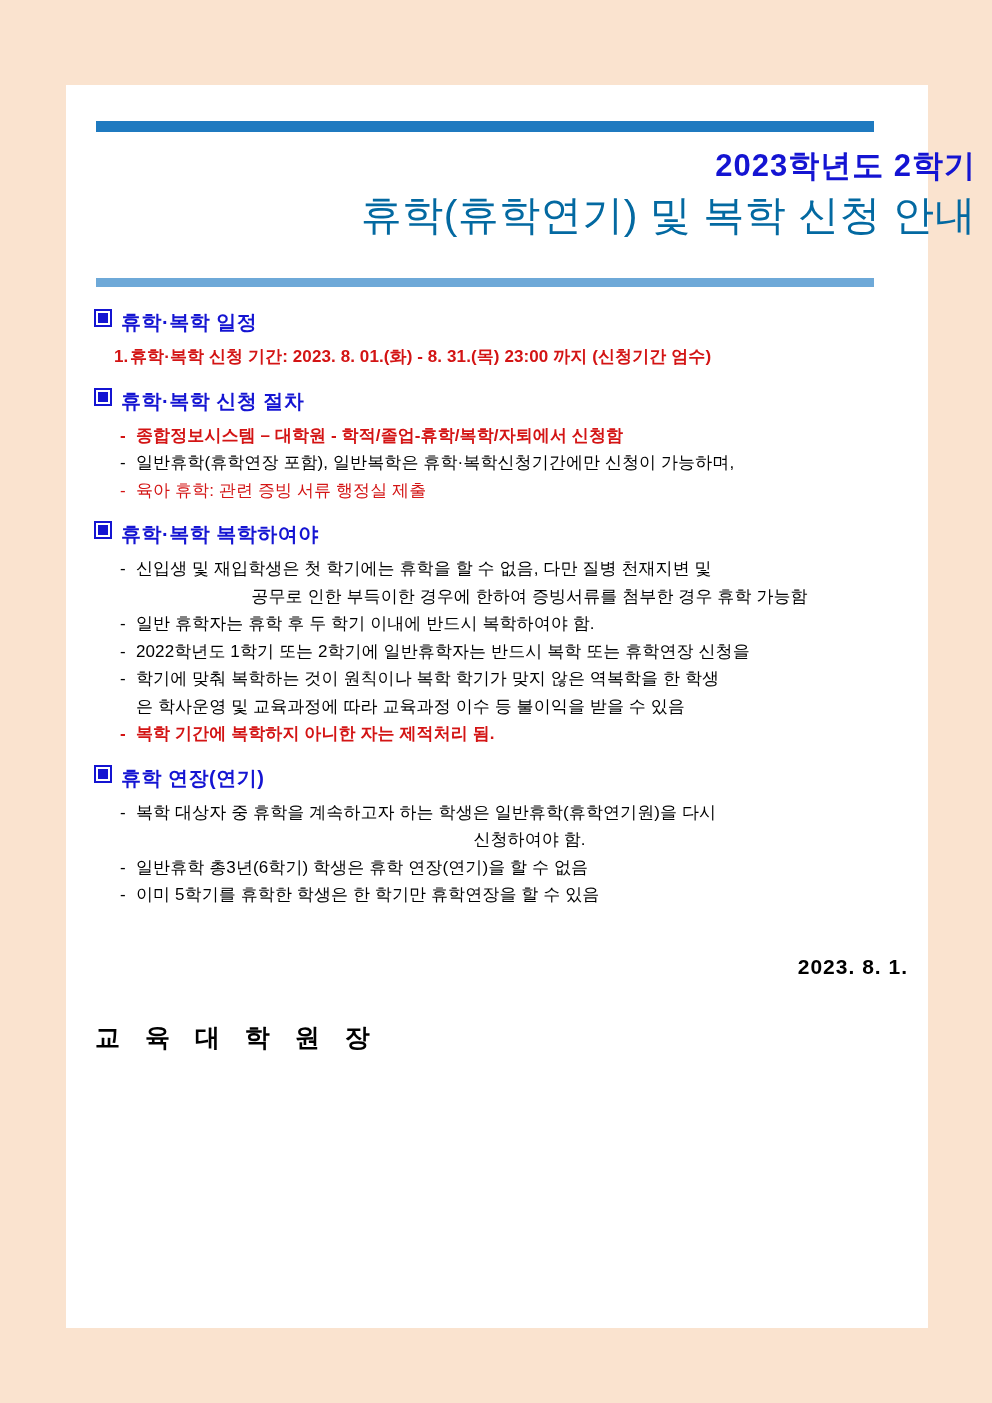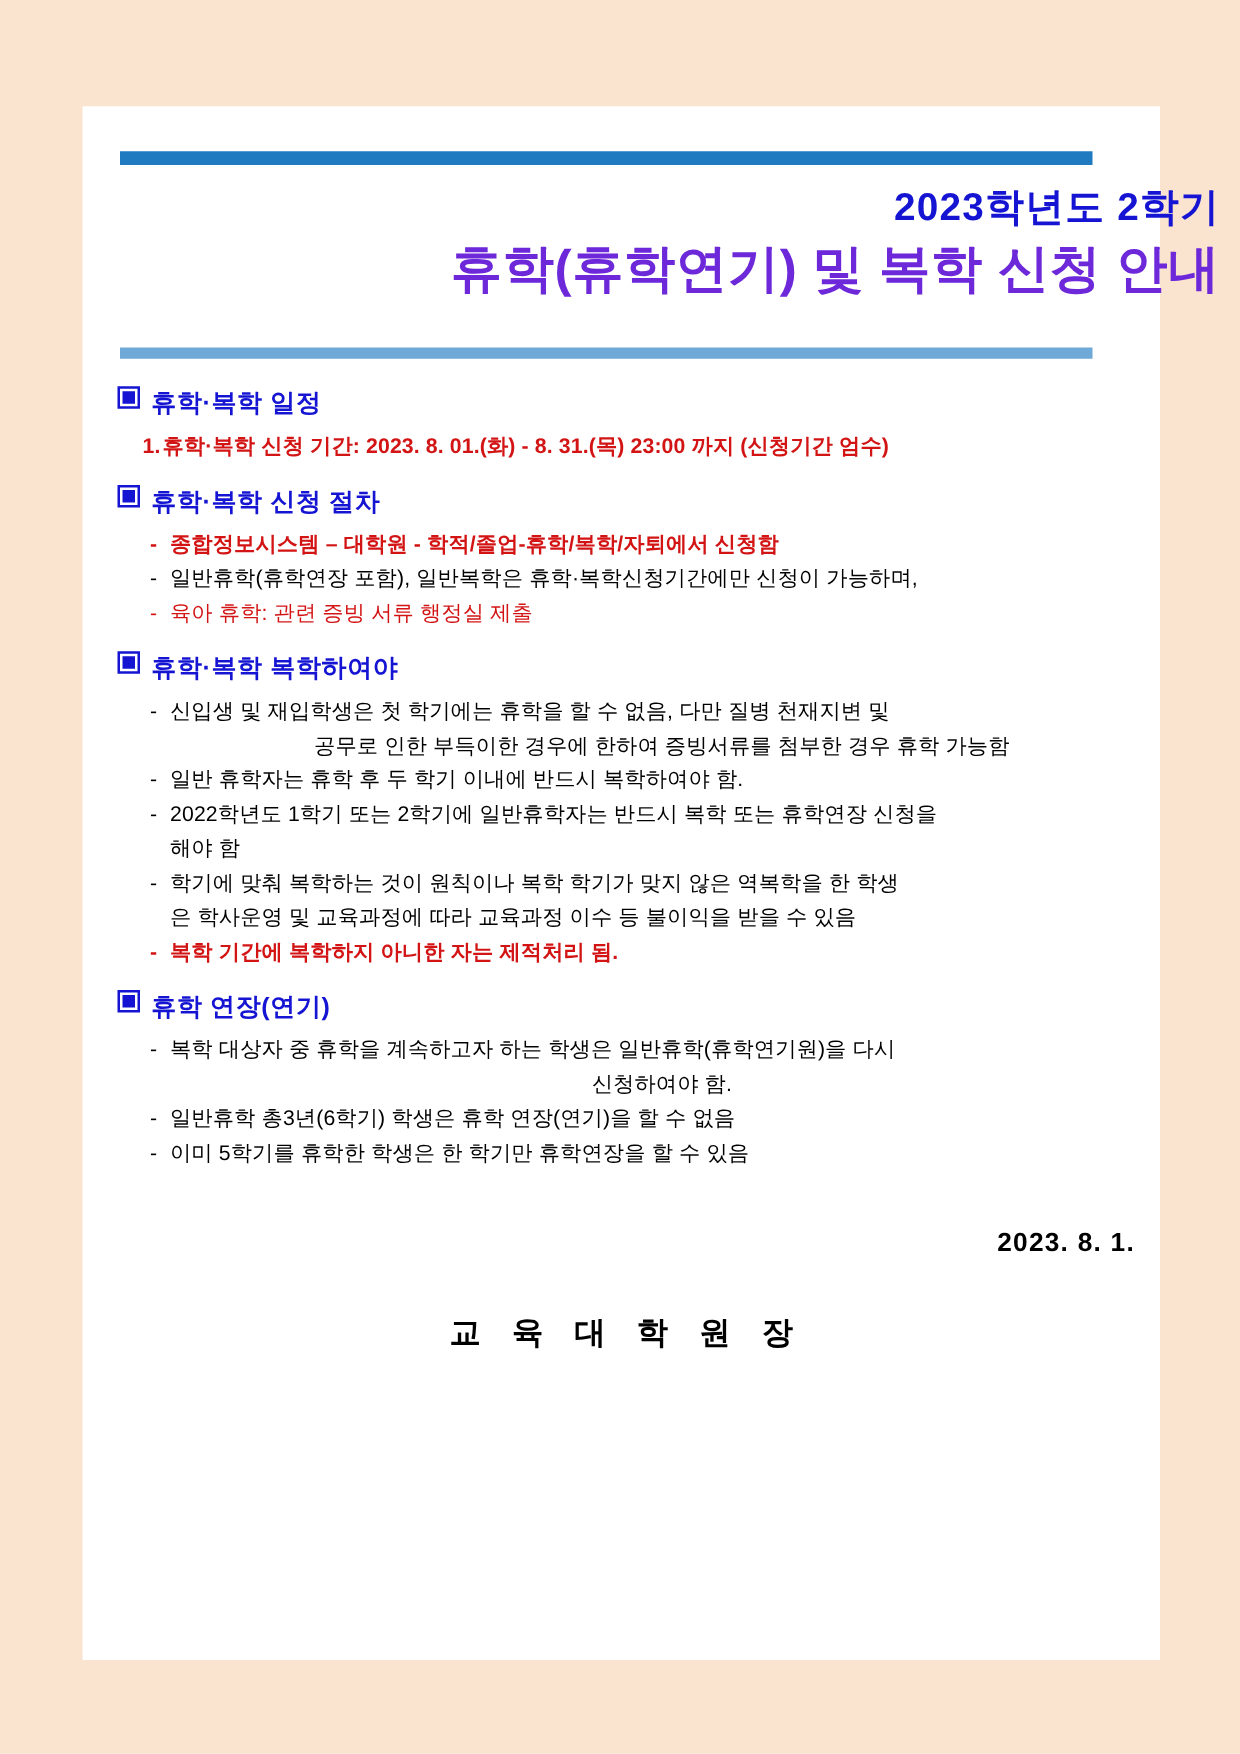--- a/index.html
+++ b/index.html
@@ -39,23 +39,23 @@
     margin-left: 48px;
   }
   .title-line1 {
     color: #1414d2;
     font-size: 31px;
     font-weight: bold;
     letter-spacing: 1px;
     line-height: 1.25;
   }
   .title-line2 {
-    color: #6d28d9;
+    color: #0369a1;
     font-size: 41px;
-    font-weight: bold;
+    font-weight: normal;
     letter-spacing: 0.5px;
     line-height: 1.35;
     margin-top: 2px;
     padding-left: 48px;
   }
   .bottom-rule {
     position: absolute;
     left: 30px;
     top: 193px;
     width: 778px;
@@ -134,21 +134,21 @@
     margin-left: 28px;
   }
   .sig-date {
     text-align: right;
     font-size: 21px;
     font-weight: bold;
     margin-top: 46px;
     letter-spacing: 1px;
   }
   .sig-name {
-    text-align: center;
+    text-align: left;
     font-size: 25px;
     font-weight: bold;
     margin-top: 42px;
     letter-spacing: 9px;
     padding-left: 9px;
   }
 </style>
 </head>
 <body>
 
@@ -210,24 +210,20 @@
       </div>
       <div class="item">
         <span class="dash">-</span>
         <span class="txt">일반 휴학자는 휴학 후 두 학기 이내에 반드시 복학하여야 함.</span>
       </div>
       <div class="item">
         <span class="dash">-</span>
         <span class="txt">2022학년도 1학기 또는 2학기에 일반휴학자는 반드시 복학 또는 휴학연장 신청을</span>
       </div>
       <div class="item">
-        <span class="dash"></span>
-        <span class="txt">해야 함</span>
-      </div>
-      <div class="item">
         <span class="dash">-</span>
         <span class="txt">학기에 맞춰 복학하는 것이 원칙이나 복학 학기가 맞지 않은 역복학을 한 학생</span>
       </div>
       <div class="item">
         <span class="dash"></span>
         <span class="txt">은 학사운영 및 교육과정에 따라 교육과정 이수 등 불이익을 받을 수 있음</span>
       </div>
       <div class="item red">
         <span class="dash">-</span>
         <span class="txt">복학 기간에 복학하지 아니한 자는 제적처리 됨.</span>

